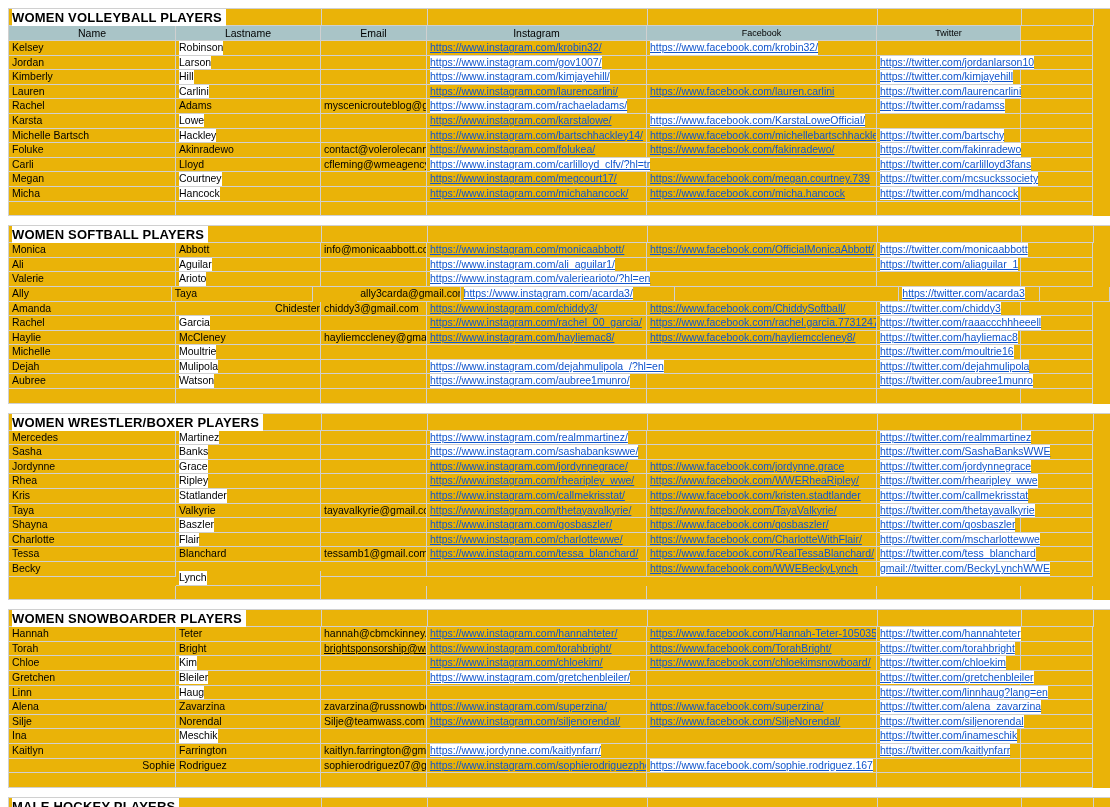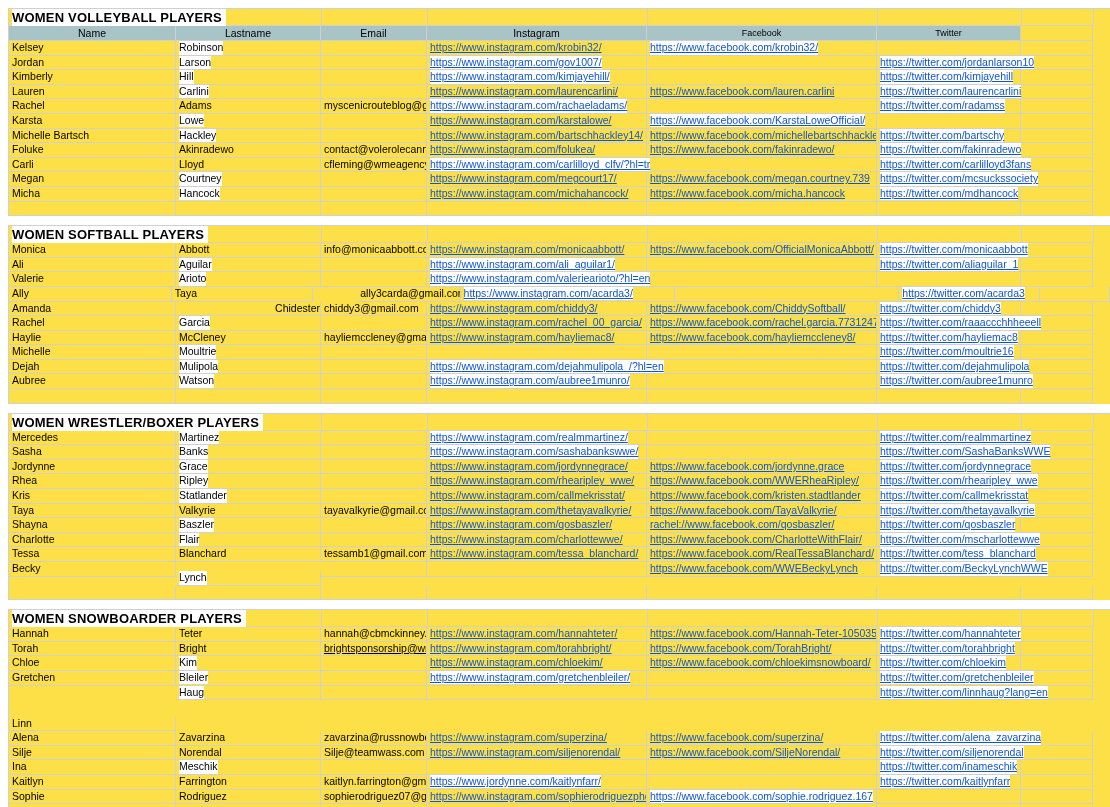--- a/index.html
+++ b/index.html
@@ -1,18 +1,18 @@
 <!DOCTYPE html>
 <html><head>
 <meta charset="utf-8">
 <style>
   html,body{margin:0;padding:0;background:#ffffff;}
   body{width:1110px;height:807px;overflow:hidden;font-family:"Liberation Sans", sans-serif;}
   #sheet{position:relative;margin:8px 0 0 8px;}
-  .block{border-top:1px solid #d0d0d0;border-left:1px solid #d0d0d0;background:#fde047;}
+  .block{border-top:1px solid #d0d0d0;border-left:1px solid #d0d0d0;background:#eab308;}
   .gap{height:9px;}
   .row{display:flex;flex-direction:row;}
   .cell{
     box-sizing:border-box;
     border-right:1px solid #d0d0d0;
     border-bottom:1px solid #d0d0d0;
     height:14.6px;
     font-size:10.5px;
     line-height:13.5px;
     color:#000;
@@ -337,21 +337,21 @@
         <div class="cell" style="width: 220px;"><a class="lnk txt">https://www.instagram.com/thetayavalkyrie/</a></div>
         <div class="cell" style="width: 230px;"><a class="lnk txt">https://www.facebook.com/TayaValkyrie/</a></div>
         <div class="cell spill" style="width: 144px;"><a class="lnk txt">https://twitter.com/thetayavalkyrie</a></div>
         <div class="cell" style="width: 72px;"></div>
       </div>
       <div class="row">
         <div class="cell" style="width: 167px;"><span class="txt">Shayna</span></div>
         <div class="cell spill" style="width: 145px;"><span class="txt">Baszler</span></div>
         <div class="cell" style="width: 106px;"></div>
         <div class="cell" style="width: 220px;"><a class="lnk txt">https://www.instagram.com/qosbaszler/</a></div>
-        <div class="cell" style="width: 230px;"><a class="lnk txt">rachel://www.facebook.com/qosbaszler/</a></div>
+        <div class="cell" style="width: 230px;"><a class="lnk txt">https://www.facebook.com/qosbaszler/</a></div>
         <div class="cell spill" style="width: 144px;"><a class="lnk txt">https://twitter.com/qosbaszler</a></div>
         <div class="cell" style="width: 72px;"></div>
       </div>
       <div class="row">
         <div class="cell" style="width: 167px;"><span class="txt">Charlotte</span></div>
         <div class="cell spill" style="width: 145px;"><span class="txt">Flair</span></div>
         <div class="cell" style="width: 106px;"></div>
         <div class="cell" style="width: 220px;"><a class="lnk txt">https://www.instagram.com/charlottewwe/</a></div>
         <div class="cell" style="width: 230px;"><a class="lnk txt">https://www.facebook.com/CharlotteWithFlair/</a></div>
         <div class="cell spill" style="width: 144px;"><a class="lnk txt">https://twitter.com/mscharlottewwe</a></div>
@@ -365,21 +365,21 @@
         <div class="cell" style="width: 230px;"><a class="lnk txt">https://www.facebook.com/RealTessaBlanchard/</a></div>
         <div class="cell spill" style="width: 144px;"><a class="lnk txt">https://twitter.com/tess_blanchard</a></div>
         <div class="cell" style="width: 72px;"></div>
       </div>
       <div class="row">
         <div class="cell" style="width: 167px;"><span class="txt">Becky</span></div>
         <div class="cell spill" style="width: 145px; margin-top: 9px;"><span class="txt">Lynch</span></div>
         <div class="cell" style="width: 106px;"></div>
         <div class="cell" style="width: 220px;"></div>
         <div class="cell" style="width: 230px;"><a class="lnk txt">https://www.facebook.com/WWEBeckyLynch</a></div>
-        <div class="cell spill" style="width: 144px;"><a class="lnk txt">https://twitter.com/BeckyLynchWWE</a></div>
+        <div class="cell spill" style="width: 144px;"><a class="lnk txt">gmail://twitter.com/BeckyLynchWWE</a></div>
         <div class="cell" style="width: 72px;"></div>
       </div>
       <div class="row">
         <div class="cell" style="width: 167px;"></div>
         <div class="cell" style="width: 145px;"></div>
         <div class="cell" style="width: 106px;"></div>
         <div class="cell" style="width: 220px;"></div>
         <div class="cell" style="width: 230px;"></div>
         <div class="cell" style="width: 144px;"></div>
         <div class="cell" style="width: 72px;"></div>
@@ -425,21 +425,21 @@
       <div class="row">
         <div class="cell" style="width: 167px;"><span class="txt">Gretchen</span></div>
         <div class="cell spill" style="width: 145px;"><span class="txt">Bleiler</span></div>
         <div class="cell" style="width: 106px;"></div>
         <div class="cell spill" style="width: 220px;"><a class="lnk txt">https://www.instagram.com/gretchenbleiler/</a></div>
         <div class="cell" style="width: 230px;"></div>
         <div class="cell spill" style="width: 144px;"><a class="lnk txt">https://twitter.com/gretchenbleiler</a></div>
         <div class="cell" style="width: 72px;"></div>
       </div>
       <div class="row">
-        <div class="cell" style="width: 167px; margin-top: 31px;"><span class="txt">Linn</span></div>
+        <div class="cell" style="width: 167px;"><span class="txt">Linn</span></div>
         <div class="cell spill" style="width: 145px;"><span class="txt">Haug</span></div>
         <div class="cell" style="width: 106px;"></div>
         <div class="cell" style="width: 220px;"></div>
         <div class="cell" style="width: 230px;"></div>
         <div class="cell spill" style="width: 144px;"><a class="lnk txt">https://twitter.com/linnhaug?lang=en</a></div>
         <div class="cell" style="width: 72px;"></div>
       </div>
       <div class="row">
         <div class="cell" style="width: 167px;"><span class="txt">Alena</span></div>
         <div class="cell" style="width: 145px;"><span class="txt">Zavarzina</span></div>
@@ -470,21 +470,21 @@
       <div class="row">
         <div class="cell" style="width: 167px;"><span class="txt">Kaitlyn</span></div>
         <div class="cell" style="width: 145px;"><span class="txt">Farrington</span></div>
         <div class="cell" style="width: 106px;"><span class="txt">kaitlyn.farrington@gmail.com</span></div>
         <div class="cell spill" style="width: 220px;"><a class="lnk txt">https://www.jordynne.com/kaitlynfarr/</a></div>
         <div class="cell" style="width: 230px;"></div>
         <div class="cell spill" style="width: 144px;"><a class="lnk txt">https://twitter.com/kaitlynfarr</a></div>
         <div class="cell" style="width: 72px;"></div>
       </div>
       <div class="row">
-        <div class="cell" style="width: 167px;"><span class="txt">Sophie</span></div>
+        <div class="cell" style="width: 167px; text-align: right;"><span class="txt">Sophie</span></div>
         <div class="cell" style="width: 145px;"><span class="txt">Rodriguez</span></div>
         <div class="cell" style="width: 106px;"><span class="txt">sophierodriguez07@gmail</span></div>
         <div class="cell" style="width: 220px;"><a class="lnk txt">https://www.instagram.com/sophierodriguezphotograp</a></div>
         <div class="cell spill" style="width: 230px;"><a class="lnk txt">https://www.facebook.com/sophie.rodriguez.167</a></div>
         <div class="cell" style="width: 144px;"></div>
         <div class="cell" style="width: 72px;"></div>
       </div>
       <div class="row">
         <div class="cell" style="width: 167px;"></div>
         <div class="cell" style="width: 145px;"></div>

